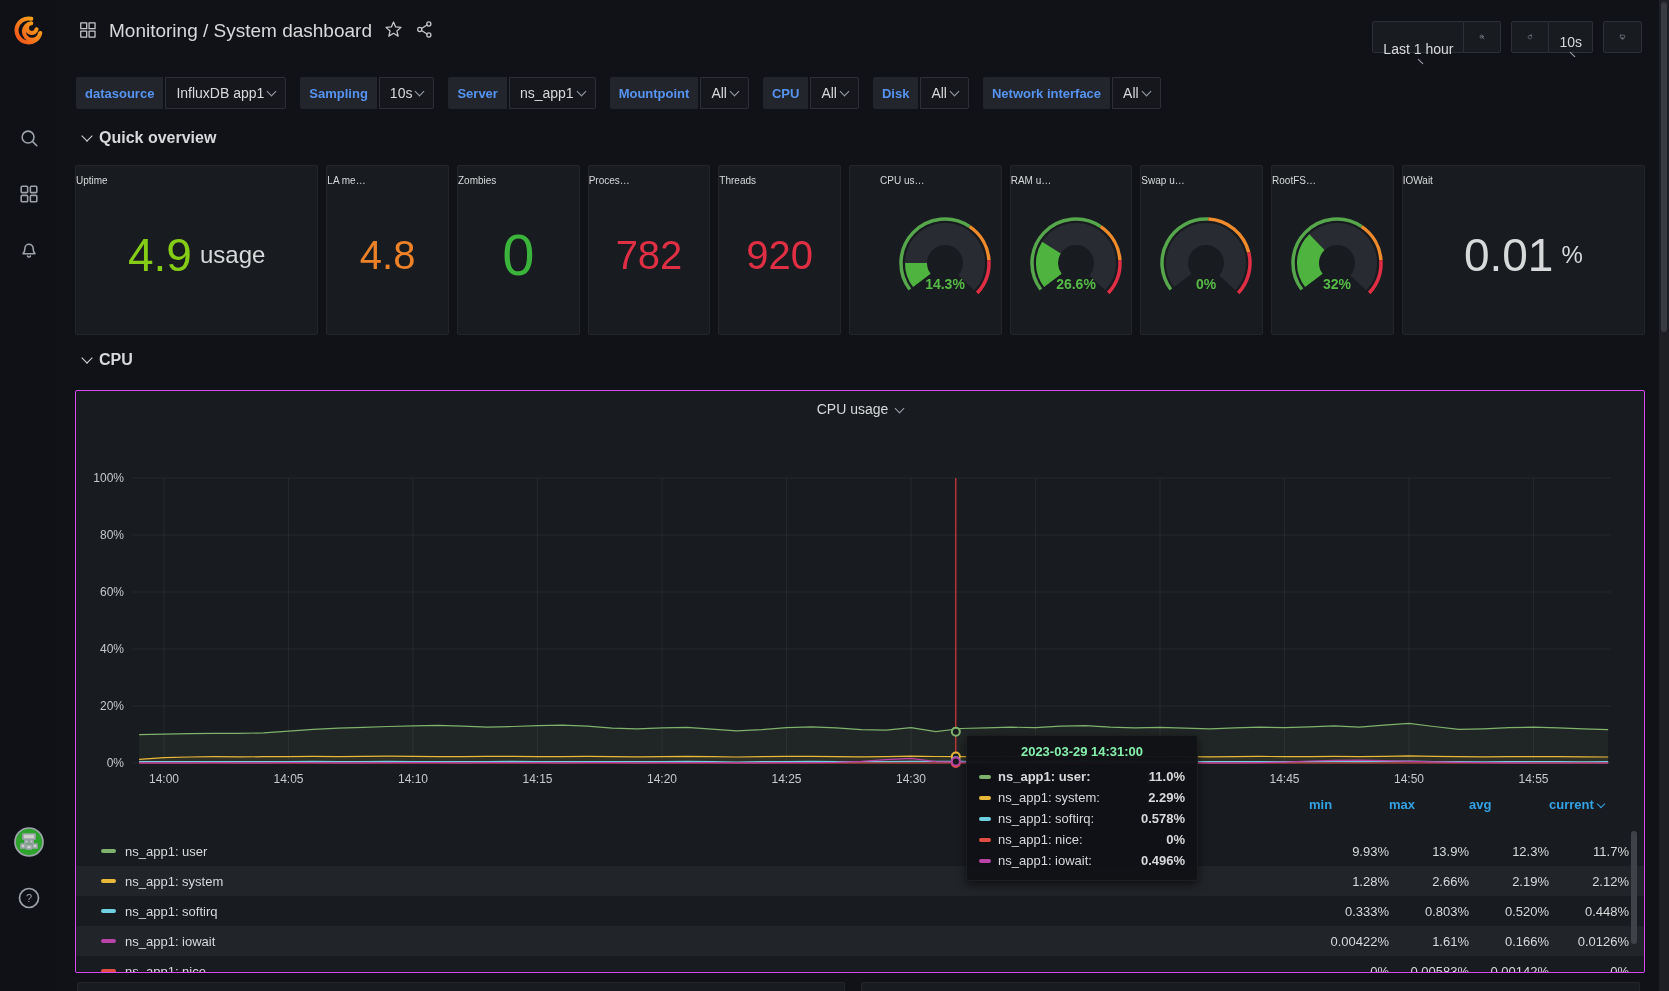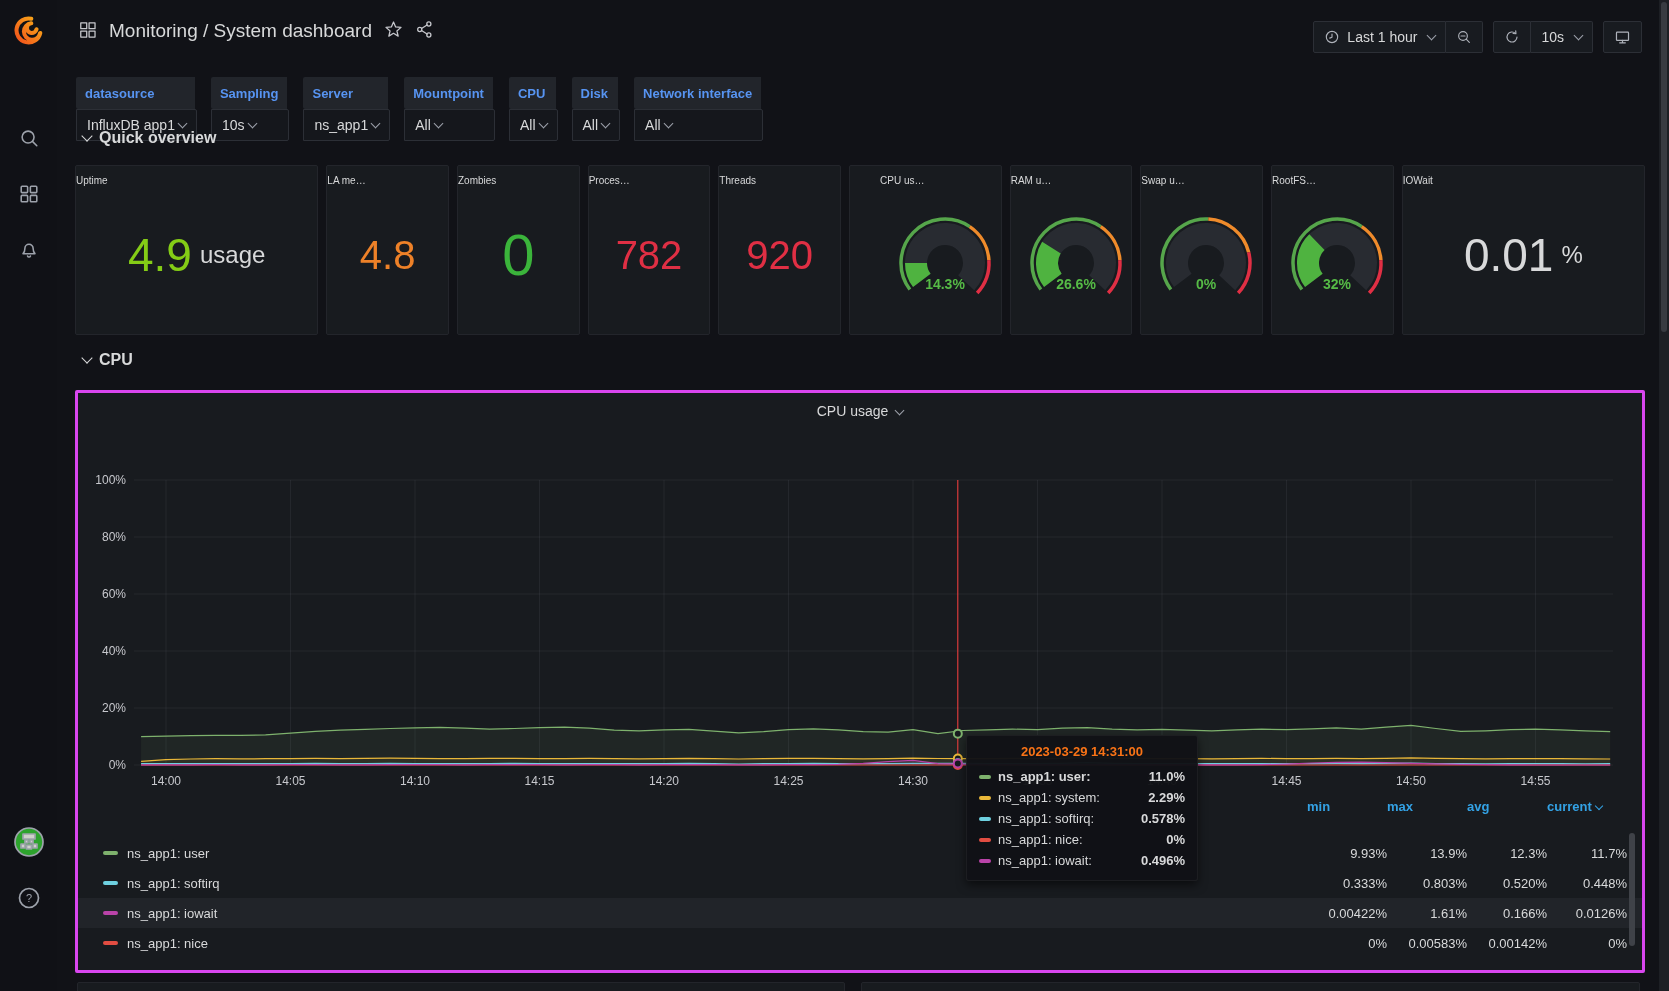--- a/index.html
+++ b/index.html
@@ -12,69 +12,69 @@
   .side-item svg{stroke:#9da2ab;fill:none;stroke-width:1.7;stroke-linecap:round;stroke-linejoin:round;}
   
   .main{position:absolute;left:57px;top:0;width:1612px;height:991px;}
   .topnav{position:absolute;top:0;left:0;right:0;height:62px;}
   .nav-left{position:absolute;left:21px;top:0;height:62px;display:flex;align-items:center;gap:12px;}
   .nav-title{font-size:19px;font-weight:400;color:#d8d9da;white-space:nowrap;}
   .nav-left svg{stroke:#c7c8cd;fill:none;stroke-width:1.6;stroke-linecap:round;stroke-linejoin:round;}
   .nav-right{position:absolute;top:21px;right:27px;display:flex;gap:10px;align-items:center;}
   .btn-group{display:flex;}
   .btn{height:32px;background:#181b20;border:1px solid #2c2f36;display:flex;align-items:center;
-       gap:7px;padding:4px 10px;font-size:14px;font-weight:500;color:#d8d9da;cursor:pointer;}
+       gap:7px;padding:12px 10px;font-size:14px;font-weight:500;color:#d8d9da;cursor:pointer;flex-direction:column;}
   .btn svg{stroke:#aeb2ba;fill:none;stroke-width:1.7;stroke-linecap:round;stroke-linejoin:round;}
   .btn-group .btn+.btn{border-left:none;}
   .btn:first-child{border-radius:2px 0 0 2px;}
   .btn:last-child{border-radius:0 2px 2px 0;}
   .btn.single{border-radius:2px;}
   .chev{display:inline-block;width:7px;height:7px;border-right:1.7px solid #9da2ab;
         border-bottom:1.7px solid #9da2ab;transform:rotate(45deg);margin:-3px 0 0 4px;vertical-align:middle;}
   .chev-blue{border-color:#33a2e5;width:6px;height:6px;}
   .chev-light{border-color:#d8d9da;}
   
   .subnav{position:absolute;top:77px;left:19px;display:flex;gap:14px;}
-  .var-pair{display:flex;flex-direction:column;}
+  .var-pair{display:flex;}
   .var-label{height:32px;display:flex;align-items:center;padding:0 9px;background:#22252b;
              color:#5794f2;font-size:13px;font-weight:600;border-radius:2px 0 0 2px;margin-right:2px;white-space:nowrap;}
   .var-value{height:32px;display:flex;align-items:center;padding:0 10px;background:#15171c;
              border:1px solid #2c2f36;border-radius:0 2px 2px 0;font-size:14px;color:#d8d9da;cursor:pointer;white-space:nowrap;}
   
   .section-head{position:absolute;display:flex;align-items:center;gap:8px;font-size:16px;
                 font-weight:600;color:#d8d9da;cursor:pointer;}
   .section-head .chev{width:8px;height:8px;margin-top:-5px;}
   
   .stats{position:absolute;top:165px;left:18px;width:1570px;height:170px;display:flex;gap:8px;}
   .stat-panel{background:#181b1f;border:1px solid #23252b;border-radius:2px;display:flex;flex-direction:column;overflow:hidden;}
   .stat-title{text-align:left;padding-top:9px;font-size:10px;font-weight:500;color:#d8d9da;white-space:nowrap;}
   .stat-value-wrap{flex:1;display:flex;align-items:center;justify-content:center;padding-bottom:10px;}
   .big-value{font-size:40px;font-weight:500;line-height:1;}
   .unit{font-size:24px;font-weight:500;margin-left:8px;}
   
   .panel{position:absolute;top:390px;left:18px;width:1570px;height:583px;background:#181b1f;
-         border:3px solid #d946ef;border-radius:2px;overflow:hidden;}
+         border:1px solid #d946ef;border-radius:2px;overflow:hidden;}
   .panel-title{position:absolute;top:10px;left:0;right:0;text-align:center;font-size:14px;
                font-weight:500;color:#d8d9da;cursor:pointer;}
   #chart-svg{position:absolute;left:0;top:0;}
   .legend-header{position:absolute;top:406px;right:15px;display:flex;}
   .legend-header .col{width:80px;font-size:13px;font-weight:600;color:#33a2e5;cursor:pointer;}
   .legend-rows{position:absolute;top:445px;left:0;right:0;}
   .legend-row{height:30px;display:flex;align-items:center;padding:0 15px 0 25px;font-size:13px;color:#d8d9da;}
   .legend-row.hl{background:rgba(204,204,220,0.055);}
   .swatch{width:15px;height:4px;border-radius:2px;margin-right:9px;flex:none;}
   .lg-name{cursor:pointer;white-space:nowrap;}
   .lg-spacer{flex:1;}
   .legend-row .col{width:80px;text-align:right;}
   .lg-scrollthumb{position:absolute;right:7px;top:440px;width:6px;height:113px;border-radius:3px;background:#3f4248;cursor:pointer;}
   
   .tooltip{position:absolute;left:909px;top:735px;width:232px;z-index:20;background:rgba(17,18,22,0.97);
            border:1px solid rgba(255,255,255,0.05);border-radius:3px;box-shadow:0 4px 10px rgba(0,0,0,0.55);
            padding:8px 12px 9px 12px;font-size:13px;}
-  .tt-head{text-align:center;font-weight:600;color:#f97316;margin-bottom:7px;}
+  .tt-head{text-align:center;font-weight:600;color:#86efac;margin-bottom:7px;}
   .tt-row{display:flex;align-items:center;height:21px;color:#d8d9da;}
   .tt-dash{width:12px;height:4px;border-radius:2px;margin-right:7px;flex:none;}
   .tt-name{white-space:nowrap;}
   .tt-spacer{flex:1;}
   .tt-val{font-weight:700;}
   .tt-row.bold .tt-name{font-weight:700;}
   
   .mini-panel{position:absolute;top:982px;height:14px;background:#181b1f;border:1px solid #23252b;border-radius:2px 2px 0 0;}
   .page-scroll{position:absolute;right:0;top:0;width:10px;height:991px;background:#1d1f24;}
   .page-scroll .thumb{position:absolute;left:2px;top:2px;width:6px;height:330px;border-radius:3px;background:#383b41;}
@@ -406,20 +406,29 @@
       <div class="legend-rows" id="legend-rows">
           <div class="legend-row">
             <span class="swatch" style="background: rgb(126, 178, 109);"></span>
             <span class="lg-name">ns_app1: user</span>
             <span class="lg-spacer"></span>
             <span class="col">9.93%</span>
             <span class="col">13.9%</span>
             <span class="col">12.3%</span>
             <span class="col">11.7%</span>
           </div>
+          <div class="legend-row hl">
+            <span class="swatch" style="background: rgb(234, 184, 57);"></span>
+            <span class="lg-name">ns_app1: system</span>
+            <span class="lg-spacer"></span>
+            <span class="col">1.28%</span>
+            <span class="col">2.66%</span>
+            <span class="col">2.19%</span>
+            <span class="col">2.12%</span>
+          </div>
           <div class="legend-row">
             <span class="swatch" style="background: rgb(110, 208, 224);"></span>
             <span class="lg-name">ns_app1: softirq</span>
             <span class="lg-spacer"></span>
             <span class="col">0.333%</span>
             <span class="col">0.803%</span>
             <span class="col">0.520%</span>
             <span class="col">0.448%</span>
           </div>
           <div class="legend-row hl">

